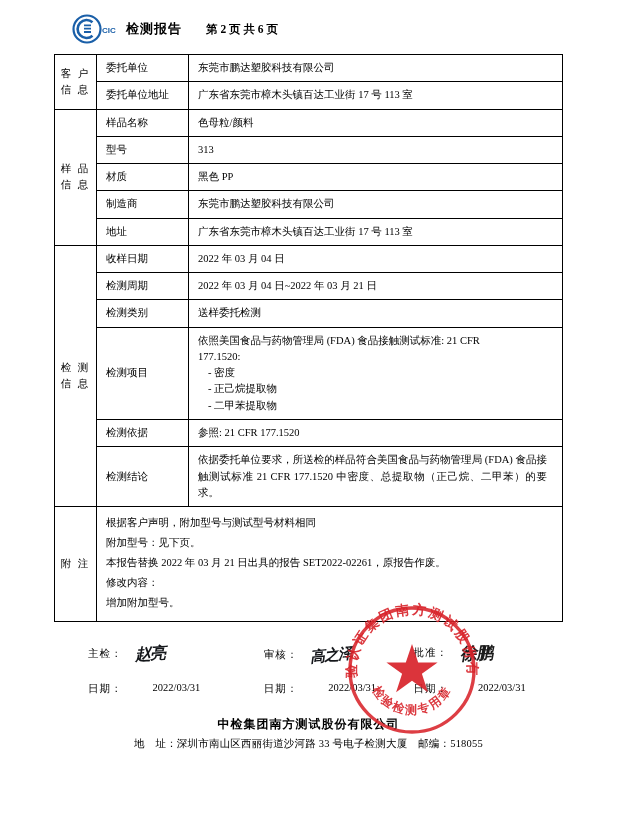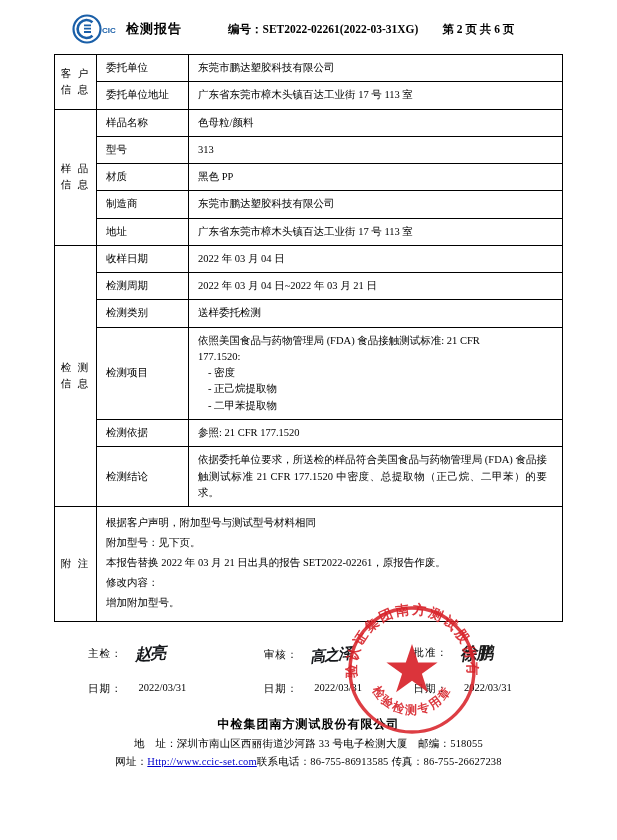--- a/index.html
+++ b/index.html
@@ -134,21 +134,21 @@
   .hand.h2 { font-size: 15px; transform: rotate(-6deg); }
   .hand.h3 { font-size: 17px; transform: rotate(-3deg); color:#1b1b1b; }
 
   .date-row {
     display: flex;
     font-size: 10.5px;
     margin-top: 16px;
   }
   .date-cell { display:flex; }
   .date-label { letter-spacing: 1px; white-space: nowrap; }
-  .date-value { margin-left: 16px; white-space: nowrap; }
+  .date-value { margin-left: 30px; white-space: nowrap; }
 
   
   .stamp {
     position: absolute;
     left: 338px;
     top: 596px;
     width: 148px;
     height: 148px;
     pointer-events: none;
   }
@@ -179,21 +179,20 @@
   <div class="header">
     <div class="logo">
       <svg width="44" height="30" viewBox="0 0 44 30" xmlns="http://www.w3.org/2000/svg">
         <ellipse cx="15" cy="15" rx="13.5" ry="13.5" fill="none" stroke="#1a5fa8" stroke-width="2.2"></ellipse>
         <path d="M20.5 8.2 A9 9 0 1 0 20.5 21.8" fill="none" stroke="#1a5fa8" stroke-width="2.6"></path>
         <path d="M12 10.5 h7 v1.8 h-7 z M12 13.8 h7 v1.8 h-7 z M12 17.1 h7 v1.8 h-7 z" fill="#1a5fa8"></path>
         <text x="30" y="19" font-family="Liberation Sans, sans-serif" font-size="8" font-weight="bold" fill="#1a5fa8">CIC</text>
       </svg>
     </div>
     <div class="report-title">检测报告</div>
-    <div class="report-no">编号：SET2022-02261(2022-03-31XG)</div>
     <div class="page-no">第 2 页  共 6 页</div>
   </div>
 
   <table class="tbl">
     <colgroup>
       <col style="width:42px">
       <col style="width:92px">
       <col>
     </colgroup>
     <tbody>
@@ -331,18 +330,15 @@
       <text font-family="Liberation Serif, serif" font-size="12" font-weight="bold" fill="#d8232a" opacity="0.9" letter-spacing="2">
         <textPath href="#arcBottom" startOffset="50%" text-anchor="middle">检验检测专用章</textPath>
       </text>
       <polygon points="74,48 80.2,66.4 99.6,66.4 83.9,77.8 89.9,96.2 74,84.8 58.1,96.2 64.1,77.8 48.4,66.4 67.8,66.4" fill="#d8232a" opacity="0.92"></polygon>
     </svg>
   </div>
 
   <div class="footer">
     <div class="company">中检集团南方测试股份有限公司</div>
     <div class="line2">地　址：深圳市南山区西丽街道沙河路 33 号电子检测大厦　邮编：518055</div>
-    <div class="line2">
-      <span>网址：</span><span class="url">Http://www.ccic-set.com</span><span>联系电话：86-755-86913585 传真：86-755-26627238</span>
-    </div>
   </div>
 
 </div>
 
 </body></html>

